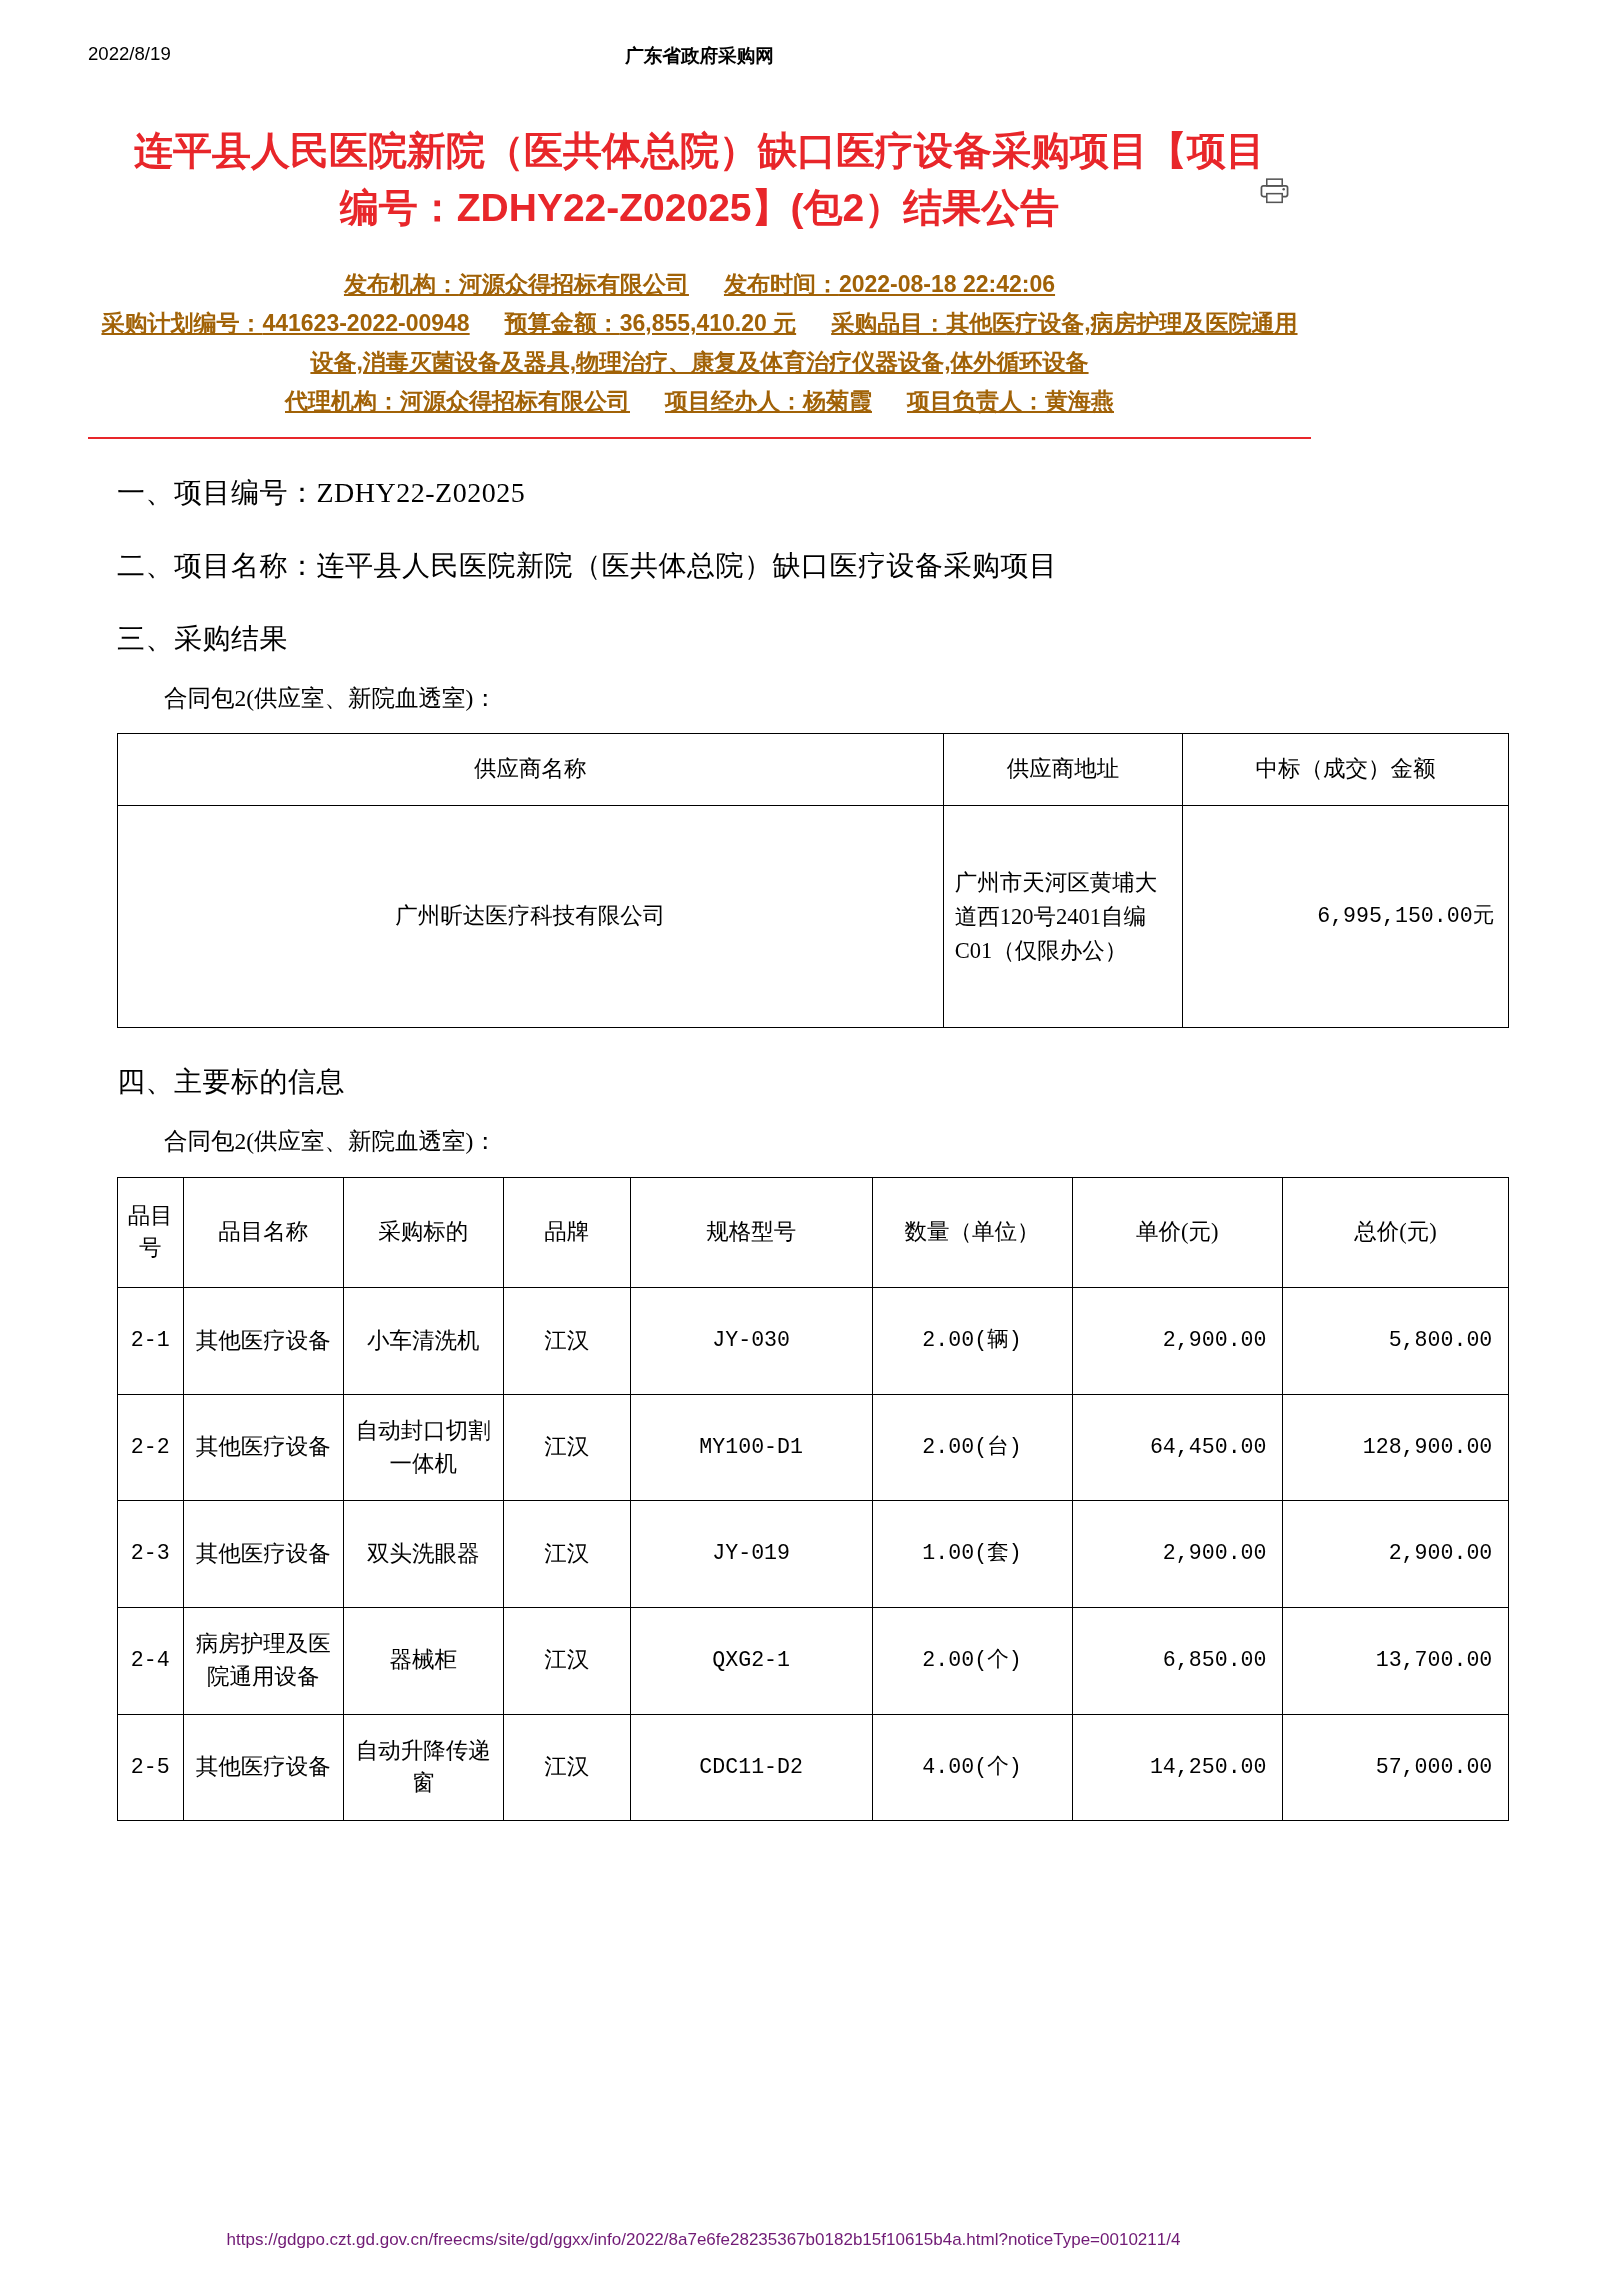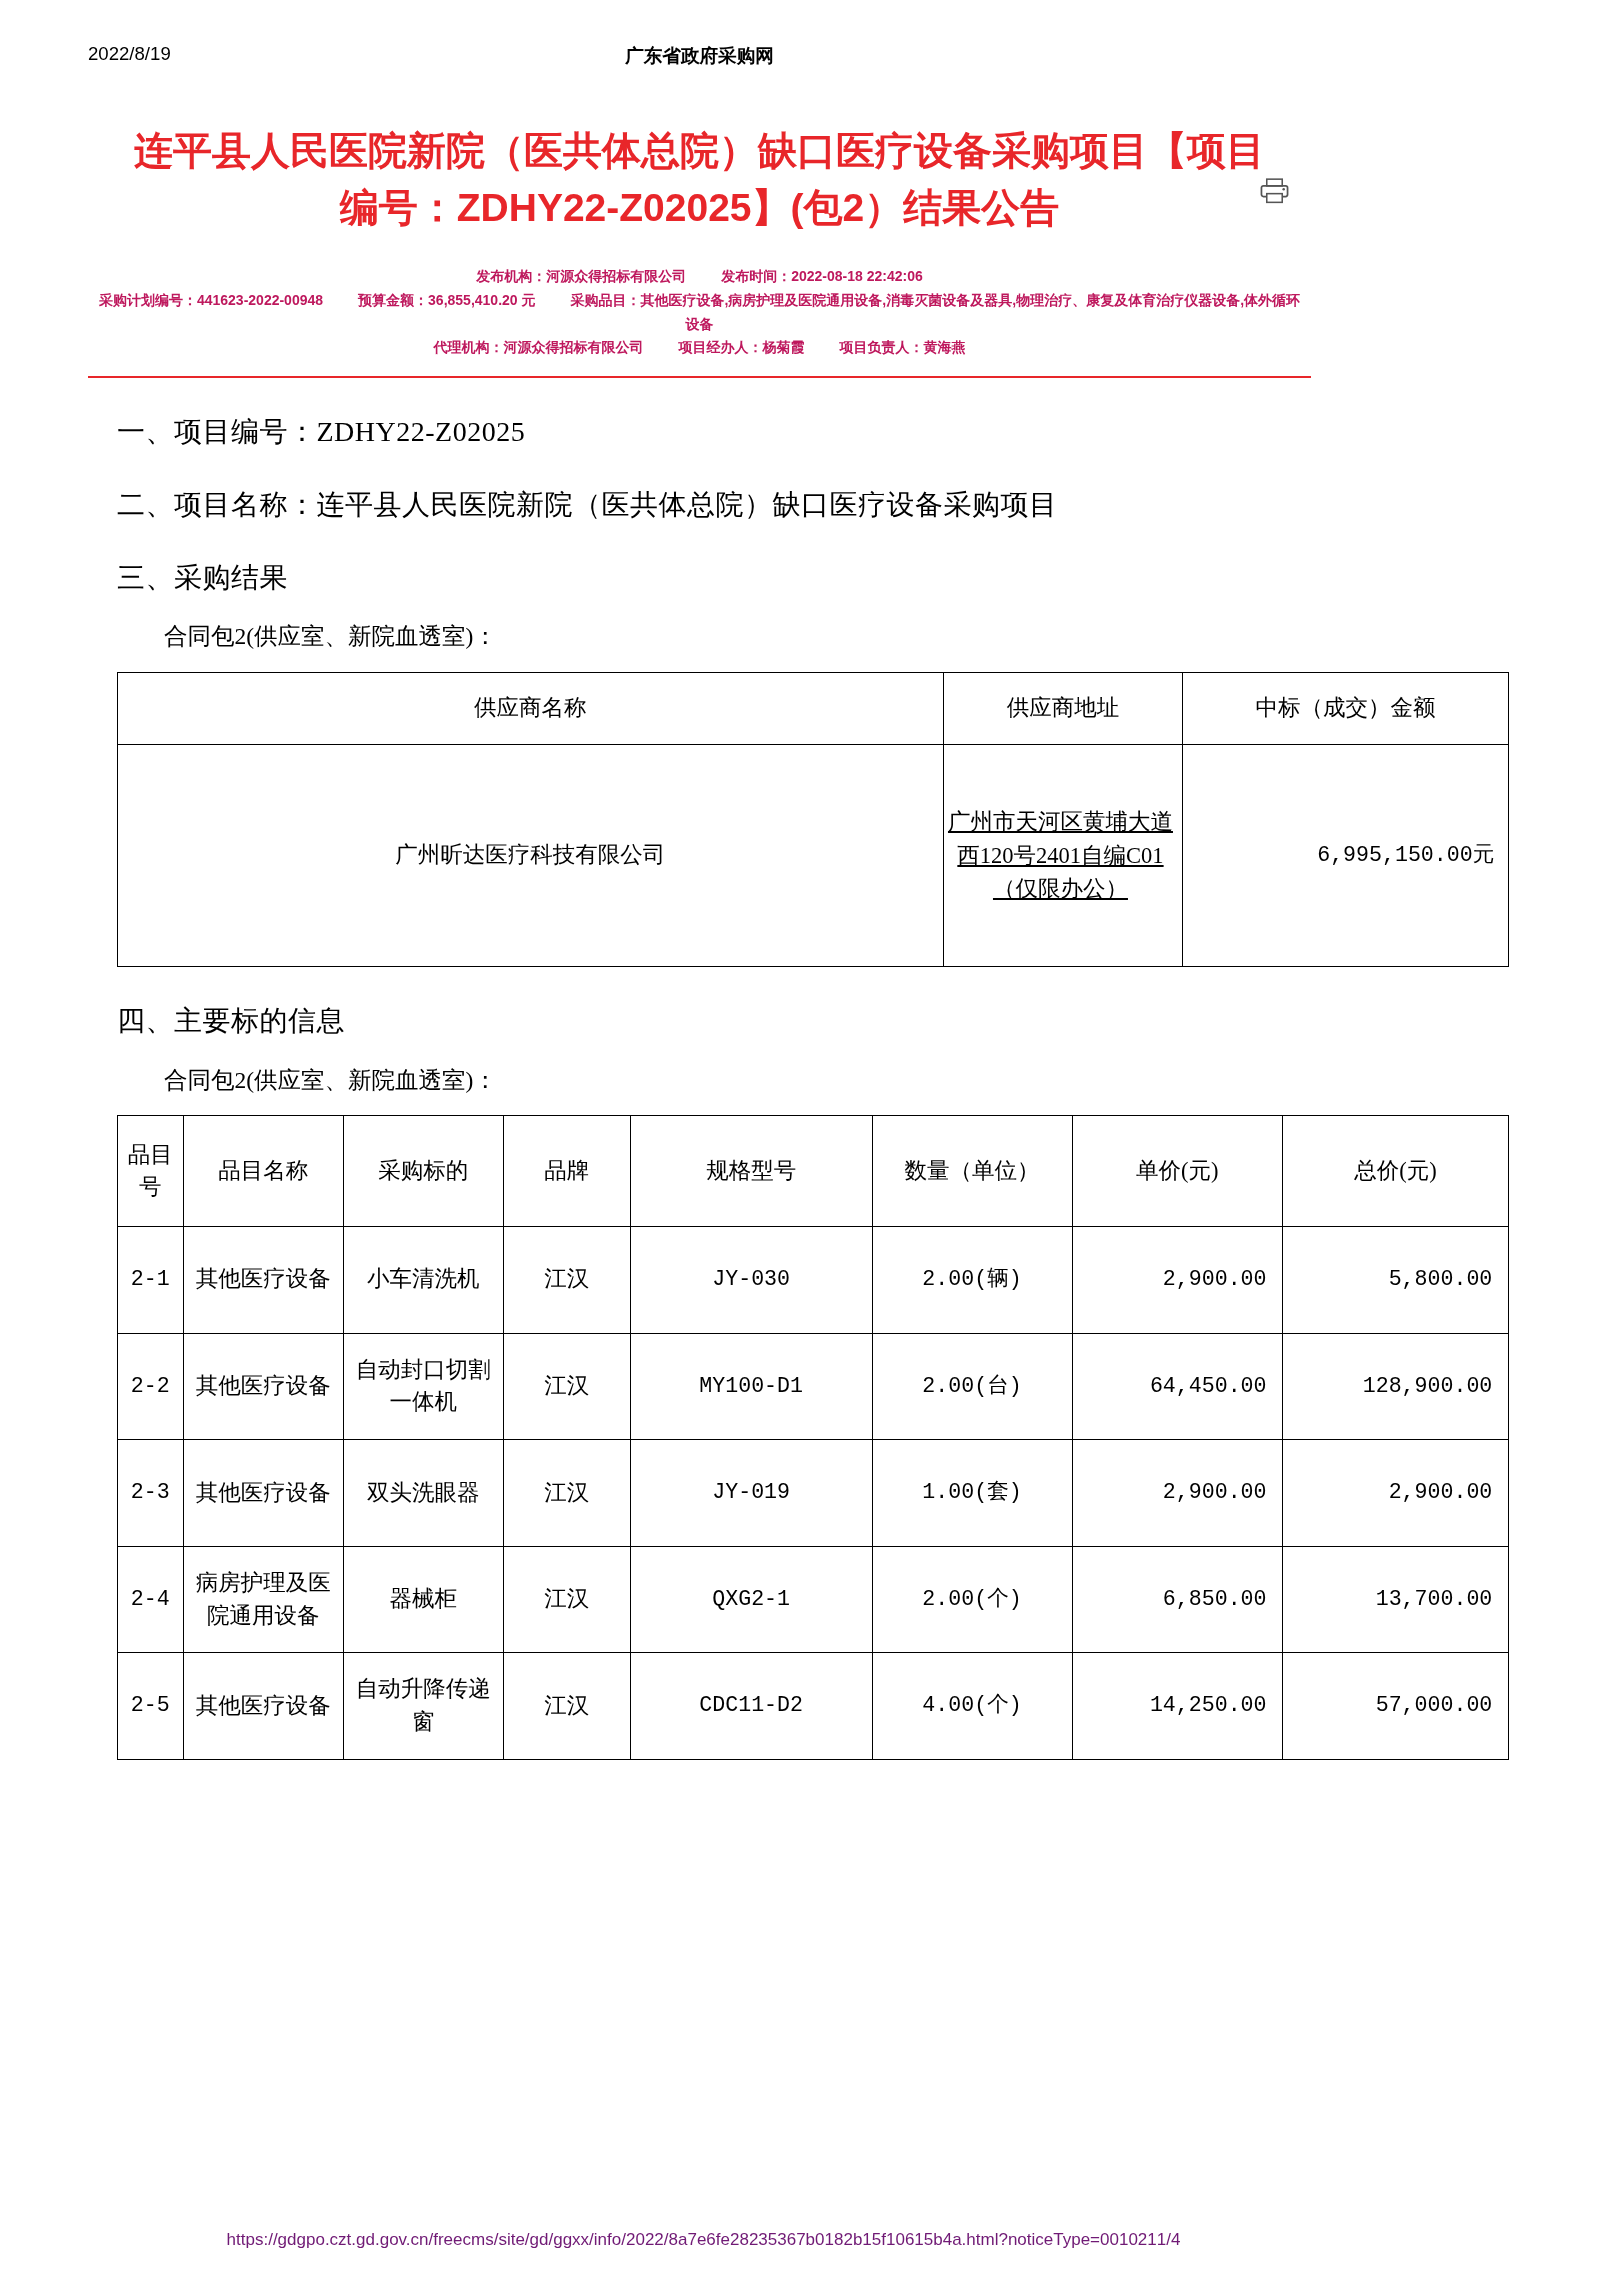--- a/index.html
+++ b/index.html
@@ -63,26 +63,27 @@
   .print-icon {
     position: absolute;
     right: 21.6px;
     top: 55px;
     width: 29px;
     height: 25.5px;
   }
 
   .meta {
     margin-top: 29px;
-    color: #be185d;
+    color: #a16207;
     font-family: "Liberation Sans", "DejaVu Sans", sans-serif;
     font-weight: bold;
-    font-size: 14px;
+    font-size: 23px;
     line-height: 1.7;
     text-align: center;
+    text-decoration: underline;
   }
   .meta .gap { display: inline-block; width: 35px; }
   .meta-row { display: block; }
   .meta-row.wide { padding: 0 9.8px; }
 
   .red-rule {
     margin-top: 15.7px;
     border-bottom: 2.9px solid #e8262a;
     width: 100%;
   }
@@ -122,24 +123,23 @@
     font-size: 22.5px;
     font-family: "Liberation Serif", "DejaVu Serif", serif;
     line-height: 1.45;
   }
   .t-supplier { width: 1392px; }
   .t-supplier th { font-weight: normal; height: 55px; margin-top: 32px; }
   .t-supplier .c-name { width: 745px; }
   .t-supplier .c-addr { width: 216px; }
   .t-supplier .c-amt  { width: 294px; }
   .t-supplier td.addr {
-    text-align: center;
-    padding-left: 1px;
+    text-align: left;
+    padding-left: 11px;
     line-height: 1.5;
-    text-decoration: underline;
   }
   .t-supplier td.amt {
     text-align: right;
     padding-right: 13.7px;
     font-family: "Liberation Mono", "DejaVu Sans Mono", monospace;
     font-size: 21.6px;
   }
   .t-supplier td.name { height: 206px; }
 
   .t-items { width: 1392px; }

